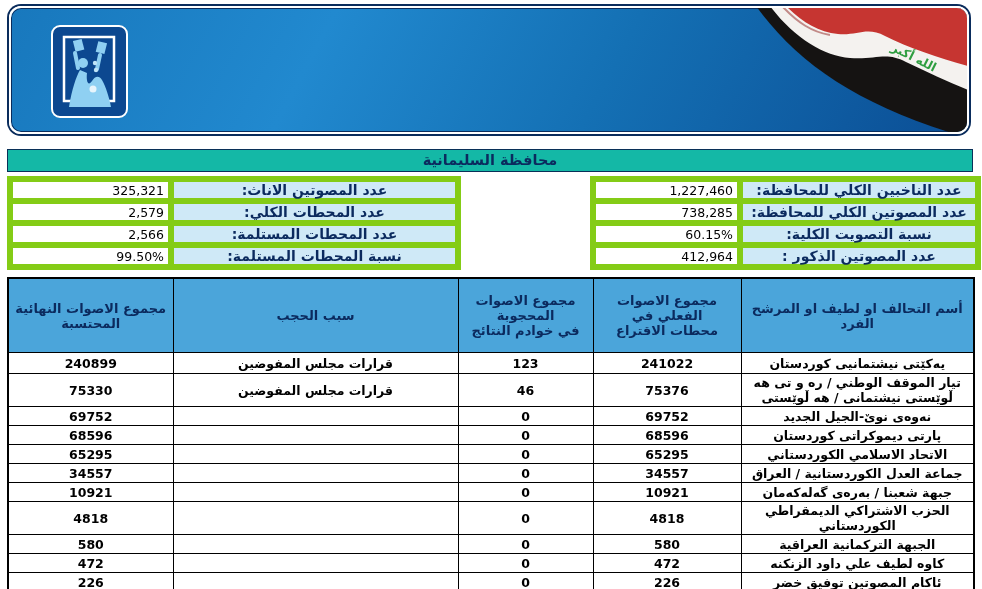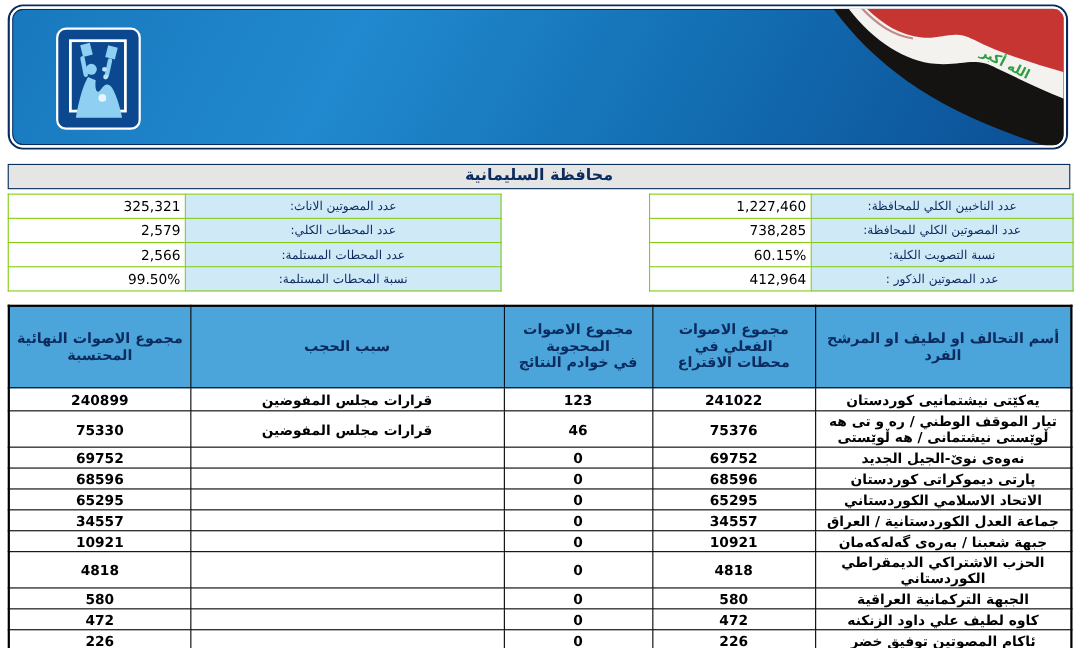--- a/index.html
+++ b/index.html
@@ -22,29 +22,29 @@
   }
   .banner-text { position:absolute; left:150px; right:205px; top:8px; text-align:center; color:#eef6fc; z-index:2; }
   .org-line1 { font-size:13.5px; letter-spacing:.3px; margin-top:4px; }
   .org-line2 { font-size:13.5px; letter-spacing:.2px; margin-top:7px; }
   .banner-divider { width:215px; height:1px; background:#b9d7ee; opacity:.85; margin:9px auto 0; }
   .banner-title { font-size:30px; font-weight:bold; color:#ffffff; margin-top:9px; letter-spacing:.5px; }
 
   
   .gov-bar {
     position:absolute; left:7px; top:149px; width:966px; height:23px;
-    background:#e5e5e5; border:1px solid #093058; color:#0b2a5e;
+    background:#14b8a6; border:1px solid #093058; color:#0b2a5e;
     font-weight:bold; font-size:14.5px; text-align:center; line-height:21px;
   }
 
   
   table { border-collapse:collapse; }
   .stats { position:absolute; top:176px; direction:rtl; table-layout:fixed; }
-  .stats td { border:1px solid #84cc16; height:22px; padding:0 4px; vertical-align:middle; }
-  .stat-label { background:#cfe9f7; color:#0b2a5e; font-weight:normal; font-size:11px; text-align:center; }
+  .stats td { border:6px solid #84cc16; height:22px; padding:0 4px; vertical-align:middle; }
+  .stat-label { background:#cfe9f7; color:#0b2a5e; font-weight:bold; font-size:14px; text-align:center; }
   .stat-value { background:#fff; color:#000; font-size:12.5px; text-align:right; direction:ltr; }
   .stats-right { left:590px; width:385px; }
   .stats-left  { left:7px;  width:448px; }
 
   
   .results {
     position:absolute; left:7px; top:277px; width:966px;
     direction:rtl; table-layout:fixed; border:2px solid #000; background:#fff;
   }
   .results th {

